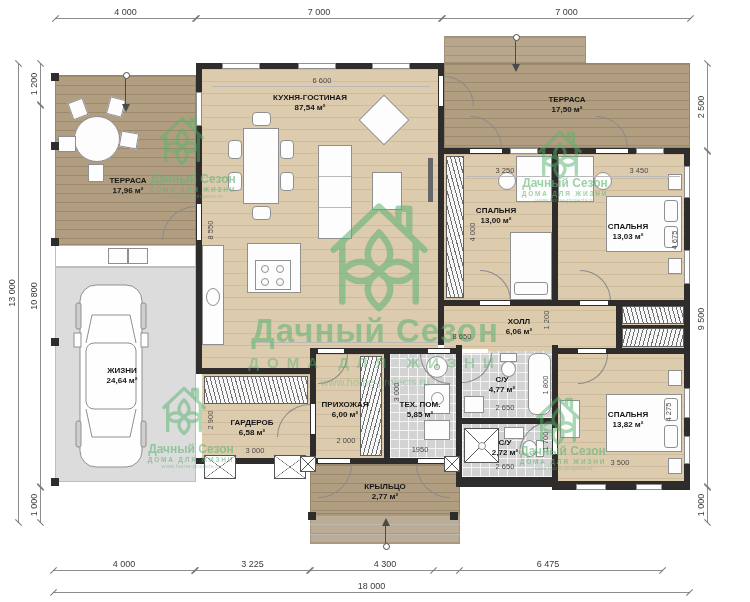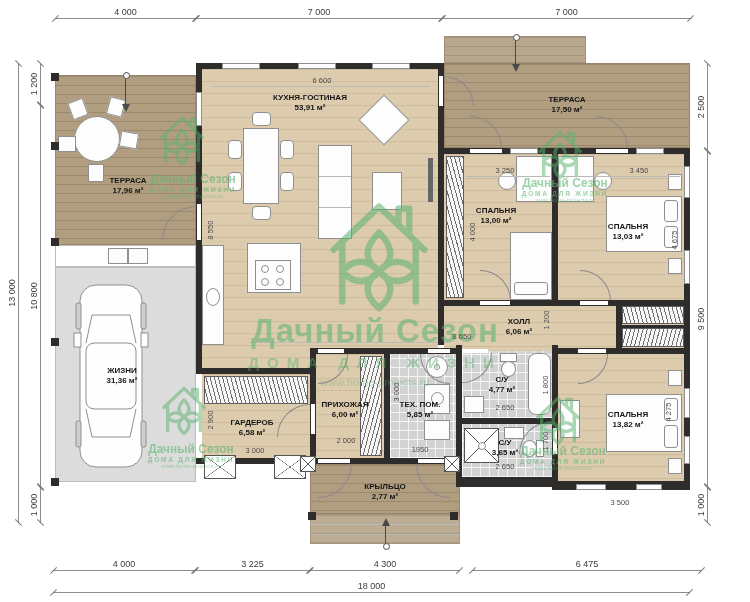--- a/index.html
+++ b/index.html
@@ -268,37 +268,37 @@
   <div class="ahead up" style="left:382px;top:518px;"></div>
   <div class="aline" style="left:385px;top:525px;height:18px;"></div>
   <div class="adot" style="left:383px;top:543px;"></div>
 
   <div class="room-label" style="left:128px;top:186px;">
     <div>ТЕРРАСА</div>
     <div>17,96 м²</div>
   </div>
   <div class="room-label" style="left:310px;top:103px;">
     <div>КУХНЯ-ГОСТИНАЯ</div>
-    <div>53,91 м²</div>
+    <div>87,54 м²</div>
   </div>
   <div class="room-label" style="left:567px;top:105px;">
     <div>ТЕРРАСА</div>
     <div>17,50 м²</div>
   </div>
   <div class="room-label" style="left:496px;top:216px;">
     <div>СПАЛЬНЯ</div>
     <div>13,00 м²</div>
   </div>
   <div class="room-label" style="left:628px;top:232px;">
     <div>СПАЛЬНЯ</div>
     <div>13,03 м²</div>
   </div>
   <div class="room-label" style="left:122px;top:376px;">
     <div>ЖИЗНИ</div>
-    <div>31,36 м²</div>
+    <div>24,64 м²</div>
   </div>
   <div class="room-label" style="left:519px;top:327px;">
     <div>ХОЛЛ</div>
     <div>6,06 м²</div>
   </div>
   <div class="room-label" style="left:502px;top:385px;">
     <div>С/У</div>
     <div>4,77 м²</div>
   </div>
   <div class="room-label" style="left:252px;top:428px;">
@@ -308,21 +308,21 @@
   <div class="room-label" style="left:345px;top:410px;">
     <div>ПРИХОЖАЯ</div>
     <div>6,00 м²</div>
   </div>
   <div class="room-label" style="left:420px;top:410px;">
     <div>ТЕХ. ПОМ.</div>
     <div>5,85 м²</div>
   </div>
   <div class="room-label" style="left:505px;top:448px;">
     <div>С/У</div>
-    <div>3,65 м²</div>
+    <div>2,72 м²</div>
   </div>
   <div class="room-label" style="left:628px;top:420px;">
     <div>СПАЛЬНЯ</div>
     <div>13,82 м²</div>
   </div>
   <div class="room-label" style="left:385px;top:492px;">
     <div>КРЫЛЬЦО</div>
     <div>2,77 м²</div>
   </div>
 
@@ -361,21 +361,21 @@
 
   <div class="dimh" style="left:53px;top:570px;width:142px;">
       <span class="dlab">4 000</span>
     </div>
   <div class="dimh" style="left:195px;top:570px;width:115px;">
       <span class="dlab">3 225</span>
     </div>
   <div class="dimh" style="left:310px;top:570px;width:150px;">
       <span class="dlab">4 300</span>
     </div>
-  <div class="dimh" style="left:472px;top:570px;width:230px;">
+  <div class="dimh" style="left:433px;top:570px;width:230px;">
       <span class="dlab">6 475</span>
     </div>
   <div class="dimh" style="left:53px;top:592px;width:637px;">
       <span class="dlab">18 000</span>
     </div>
 
   <div class="thin" style="left:212px;top:86px;width:218px;height:1px;"></div>
   <div class="idh" style="left:322px;top:80px;"><span>6 600</span></div>
   <div class="idv" style="left:210px;top:230px;"><span>8 550</span></div>
   <div class="thin" style="left:466px;top:176px;width:84px;height:1px;"></div>
@@ -389,21 +389,21 @@
   <div class="idv" style="left:546px;top:320px;"><span>1 200</span></div>
   <div class="idv" style="left:545px;top:385px;"><span>1 800</span></div>
   <div class="idh" style="left:505px;top:407px;"><span>2 650</span></div>
   <div class="idh" style="left:505px;top:466px;"><span>2 650</span></div>
   <div class="idv" style="left:545px;top:441px;"><span>1 700</span></div>
   <div class="idv" style="left:396px;top:392px;"><span>3 000</span></div>
   <div class="idh" style="left:420px;top:449px;"><span>1950</span></div>
   <div class="idh" style="left:346px;top:440px;"><span>2 000</span></div>
   <div class="idv" style="left:210px;top:420px;"><span>2 900</span></div>
   <div class="idh" style="left:255px;top:450px;"><span>3 000</span></div>
-  <div class="idh" style="left:620px;top:462px;margin-top:40px;"><span>3 500</span></div>
+  <div class="idh" style="left:620px;top:462px;"><span>3 500</span></div>
   <div class="idv" style="left:668px;top:412px;"><span>4 275</span></div>
 
   <svg class="logo" style="left:325px;top:193px;opacity:.55;" width="108" height="120" viewBox="0 0 100 110">
     <g fill="none" stroke="#58b26d" stroke-width="6" stroke-linecap="round" stroke-linejoin="round">
       <path d="M8 52 L50 12 L92 52"></path>
       <path d="M68 26 v-12 h10 v22"></path>
       <path d="M16 45 V100"></path>
       <path d="M84 45 V100"></path>
       <path d="M50 36 C64 50 64 62 50 72 C36 62 36 50 50 36 Z"></path>
       <path d="M50 72 C64 82 64 94 50 106 C36 94 36 82 50 72 Z"></path>

